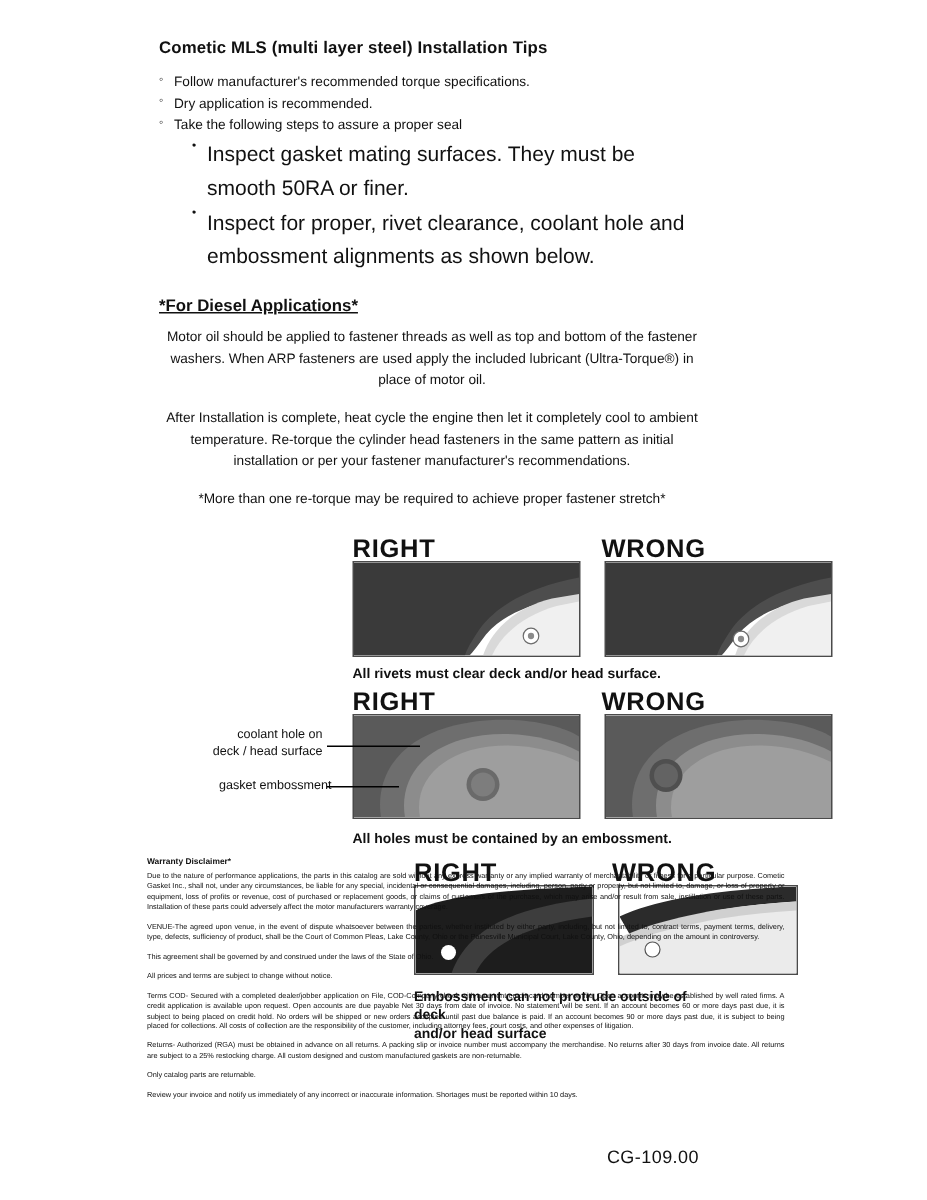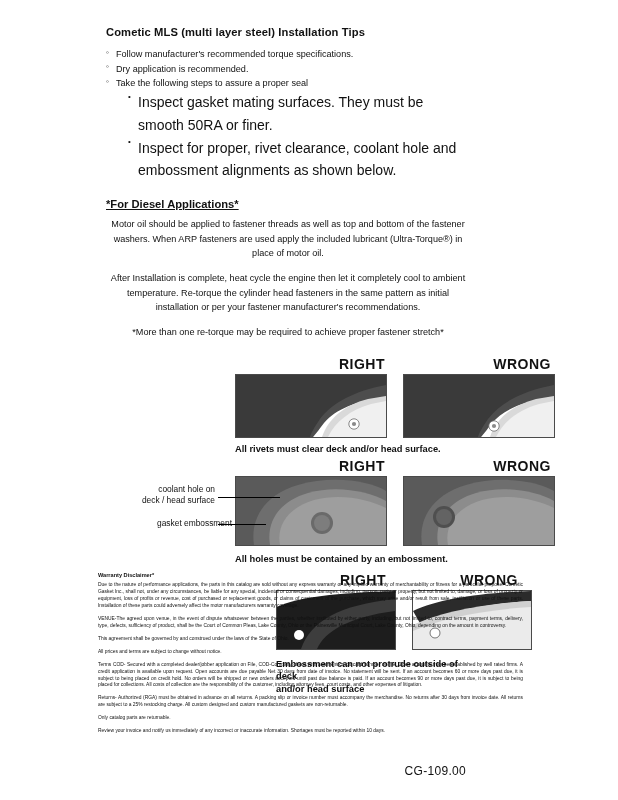--- a/index.html
+++ b/index.html
@@ -81,23 +81,23 @@
     margin-bottom: 0;
   }
 
   
   .figures {
     position: relative;
     margin-top: 16px;
     height: 300px;
   }
   .fig-label {
-    font-size: 14px;
-    font-weight: bold;
-    text-align: right;
+    font-size: 17px;
+    font-weight: bold;
+    text-align: left;
     letter-spacing: 0.5px;
   }
   .row {
     position: absolute;
     left: 0;
     width: 100%;
   }
   .panelpair {
     position: absolute;
     display: flex;
@@ -243,21 +243,21 @@
       </div>
 
       <div class="caption" style="position:absolute; left:195px; top:92px;">All holes must be contained by an embossment.</div>
 
       <div class="callout" style="left:55px; top:26px; width:120px;">
         <span>coolant hole on</span><br>
         <span>deck / head surface</span>
       </div>
       <div class="leader" style="left:178px; top:39px; width:62px;"></div>
 
-      <div class="callout" style="left:72px; top:60px; width:120px;">
+      <div class="callout" style="left:61px; top:60px; width:120px;">
         <span>gasket embossment</span>
       </div>
       <div class="leader" style="left:178px; top:66px; width:48px;"></div>
     </div>
 
     <div class="row" style="top:216px;">
       <div style="position:absolute; left:236px; top:0px; width:110px;" class="fig-label">RIGHT</div>
       <div style="position:absolute; left:368px; top:0px; width:110px;" class="fig-label">WRONG</div>
 
       <div class="panelpair" style="left:236px; top:18px;">

